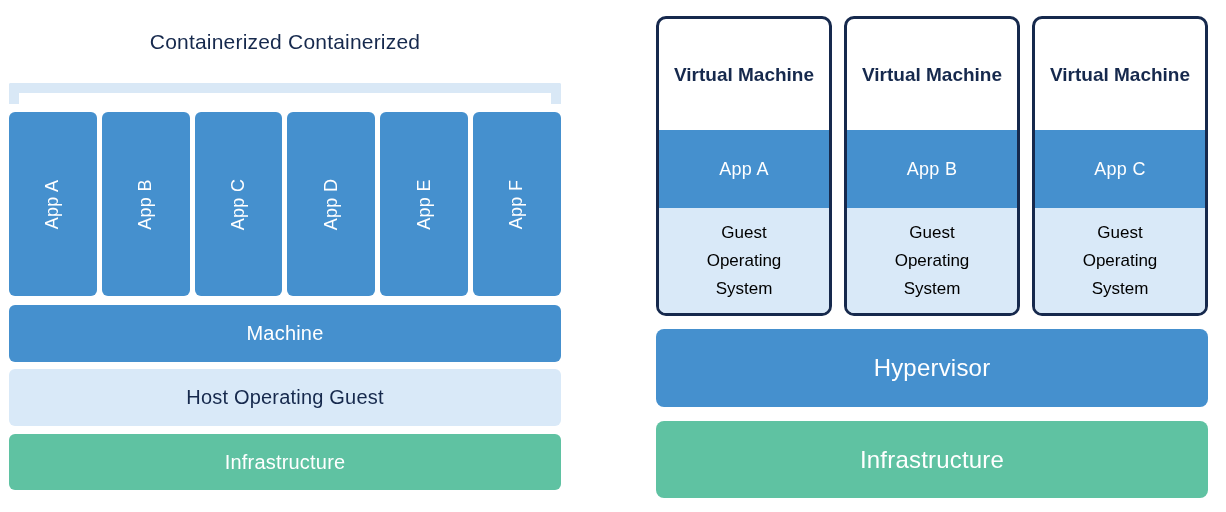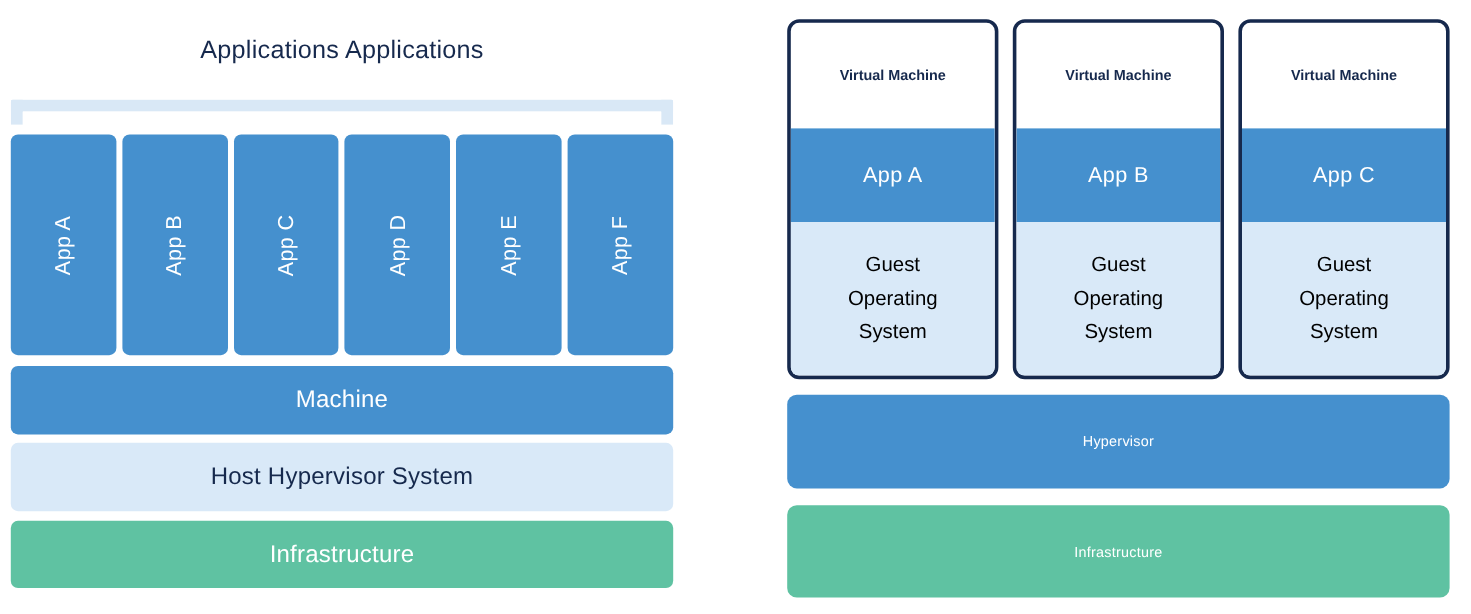--- a/index.html
+++ b/index.html
@@ -53,48 +53,48 @@
   .vm-row {
     position: absolute; left: 0; top: 16px; width: 552px; height: 300px;
     display: flex; gap: 12px;
   }
   .vm-card {
     flex: 1 1 0; background: #ffffff;
     border: 3px solid #16294d; border-radius: 10px;
     display: flex; flex-direction: column; overflow: hidden;
   }
   .vm-header {
-    height: 88px; display: flex; align-items: center; justify-content: center;
-    color: #16294d; font-weight: 700; font-size: 12px; white-space: nowrap;
+    height: 111px; display: flex; align-items: center; justify-content: center;
+    color: #16294d; font-weight: 700; font-size: 19px; white-space: nowrap;
   }
   .vm-app {
     height: 78px; background: #4590ce; color: #ffffff; font-size: 18px;
     display: flex; align-items: center; justify-content: center;
     letter-spacing: 0.3px;
   }
   .vm-guest {
     flex: 1 1 auto; background: #d9e9f8; color: #000000; font-size: 17px;
     line-height: 28px; display: flex; align-items: center; justify-content: center;
     text-align: center; padding: 4px 28px;
   }
   .layer-r {
     position: absolute; left: 0; width: 552px; border-radius: 8px;
     display: flex; align-items: center; justify-content: center;
-    font-size: 12px; letter-spacing: 0.2px;
+    font-size: 24px; letter-spacing: 0.2px;
   }
   .hypervisor-layer { top: 329px; height: 78px; background: #4590ce; color: #ffffff; }
   .infra-layer-right { top: 421px; height: 77px; background: #5fc2a2; color: #ffffff; }
 </style>
 </head>
 <body>
 
 <div class="canvas">
 
   <section class="left-panel">
-    <div class="containers-title">Applications Applications</div>
+    <div class="containers-title">Containerized Containerized</div>
 
     <div class="bracket"></div>
 
     <div class="apps-row">
       <div class="app-box">
         <span class="vtext">App A</span>
       </div>
       <div class="app-box">
         <span class="vtext">App B</span>
       </div>
@@ -106,21 +106,21 @@
       </div>
       <div class="app-box">
         <span class="vtext">App E</span>
       </div>
       <div class="app-box">
         <span class="vtext">App F</span>
       </div>
     </div>
 
     <div class="layer blue docker-layer">Machine</div>
-    <div class="layer light host-os-layer">Host Hypervisor System</div>
+    <div class="layer light host-os-layer">Host Operating Guest</div>
     <div class="layer green infra-layer-left">Infrastructure</div>
   </section>
 
   <section class="right-panel">
     <div class="vm-row">
 
       <div class="vm-card">
         <div class="vm-header">Virtual Machine</div>
         <div class="vm-app">App A</div>
         <div class="vm-guest">Guest Operating System</div>

